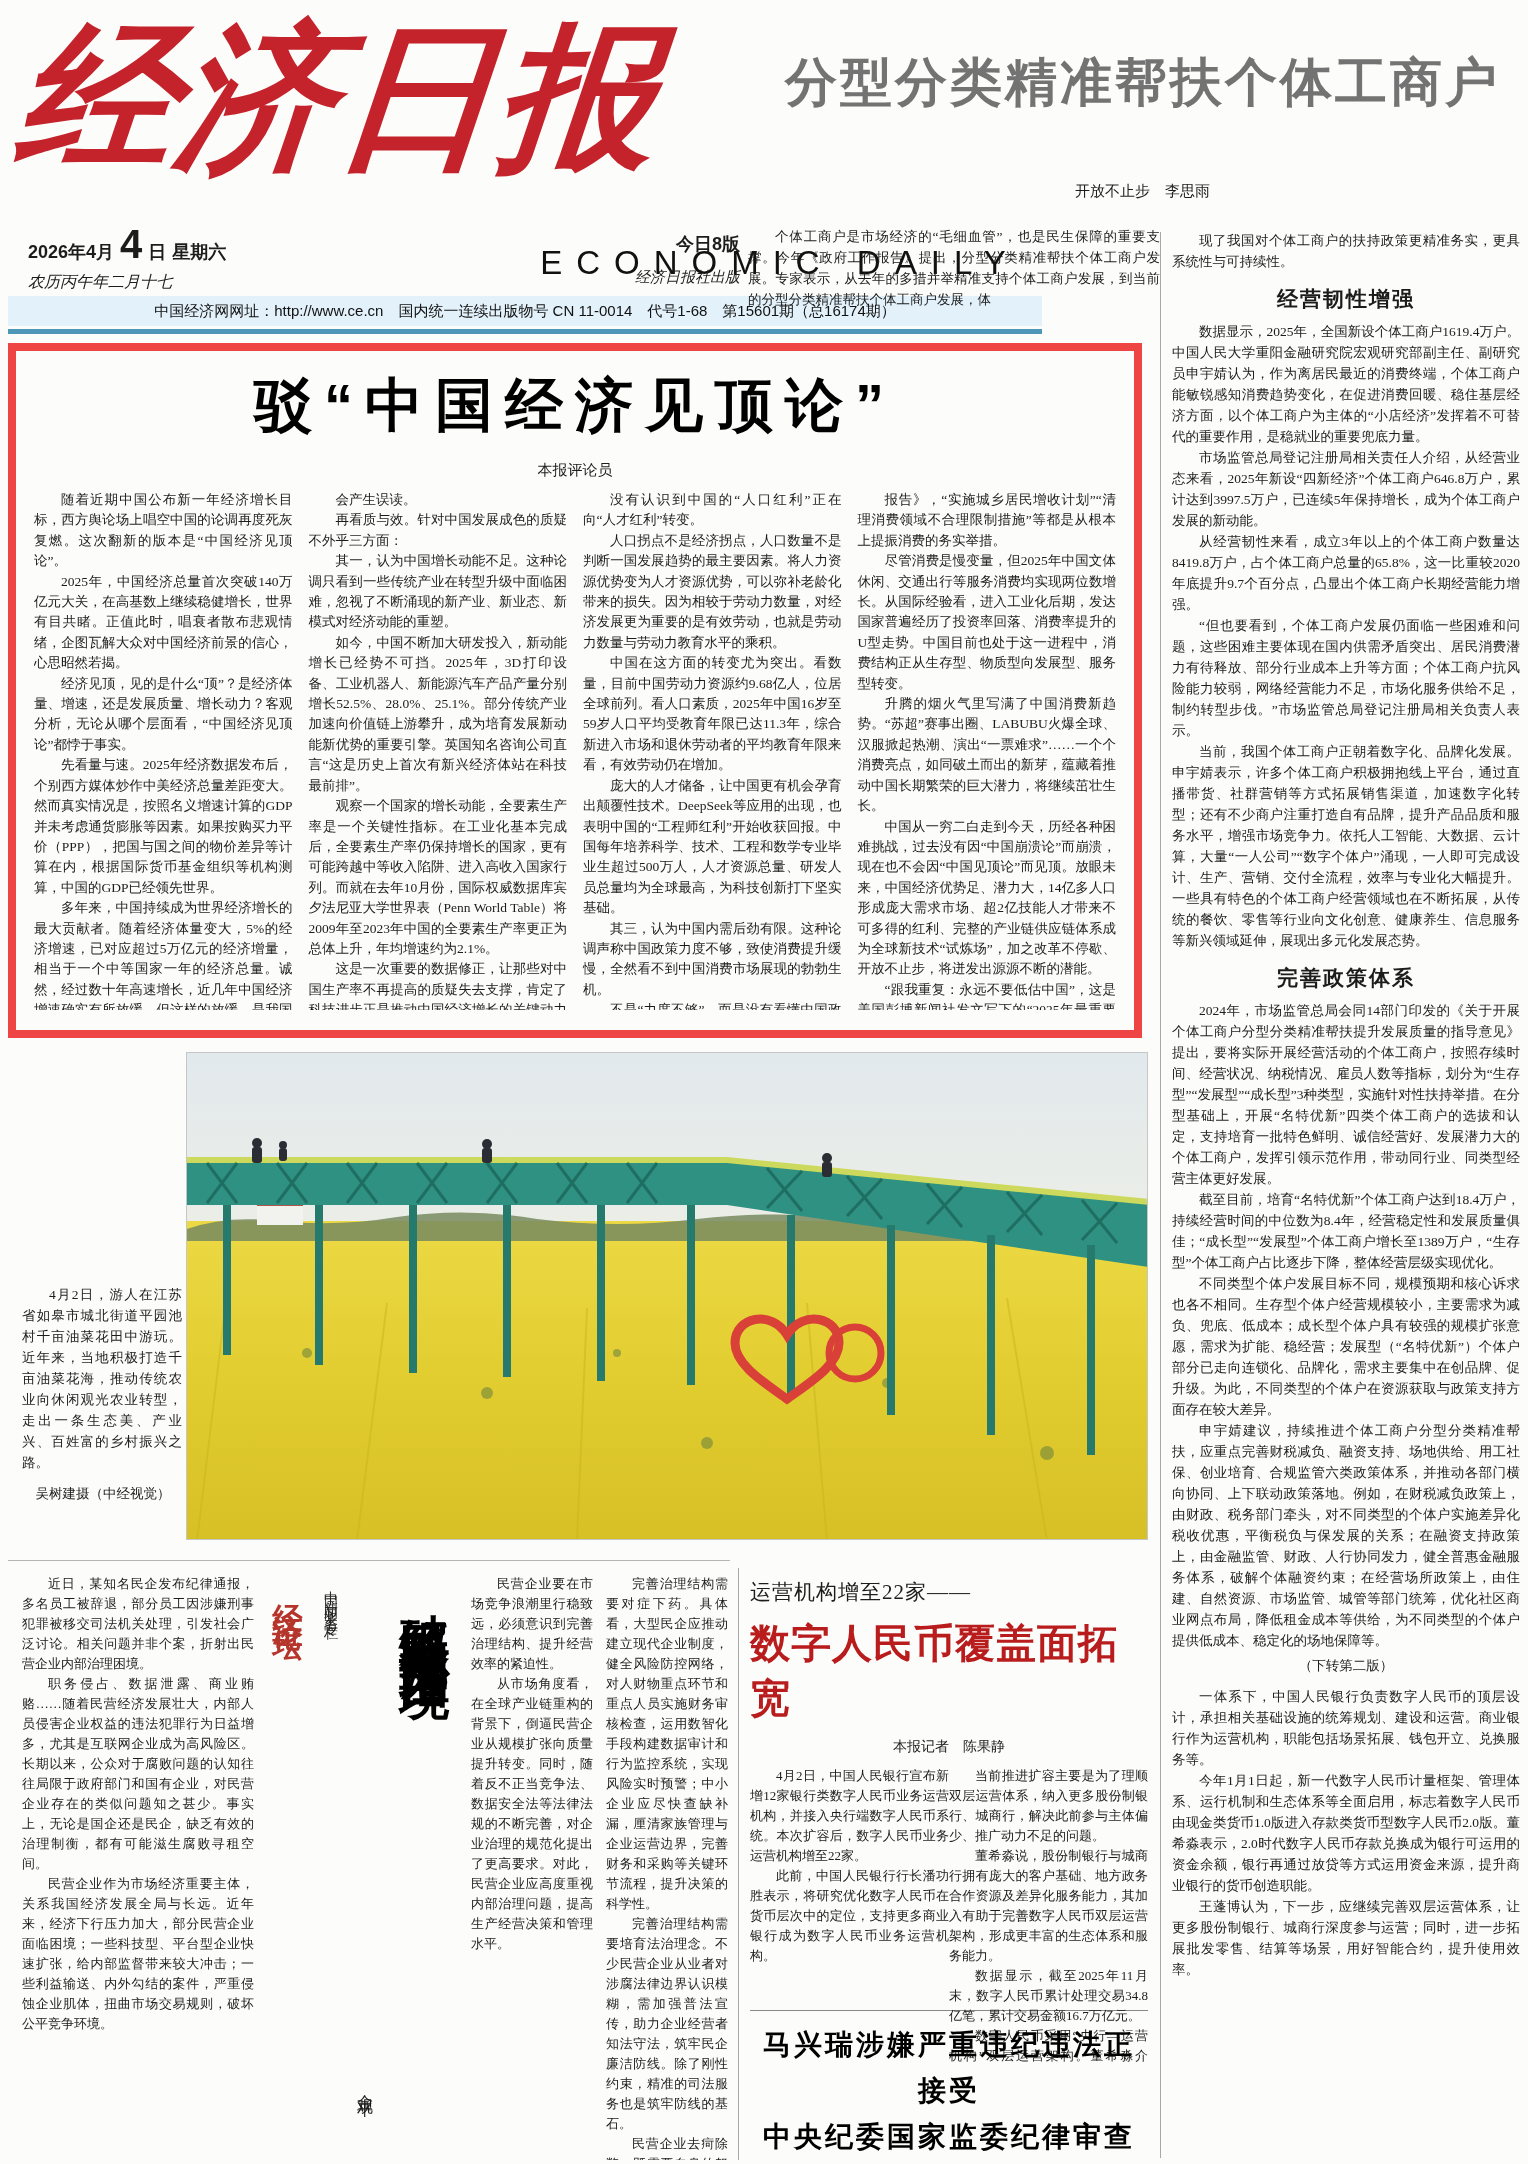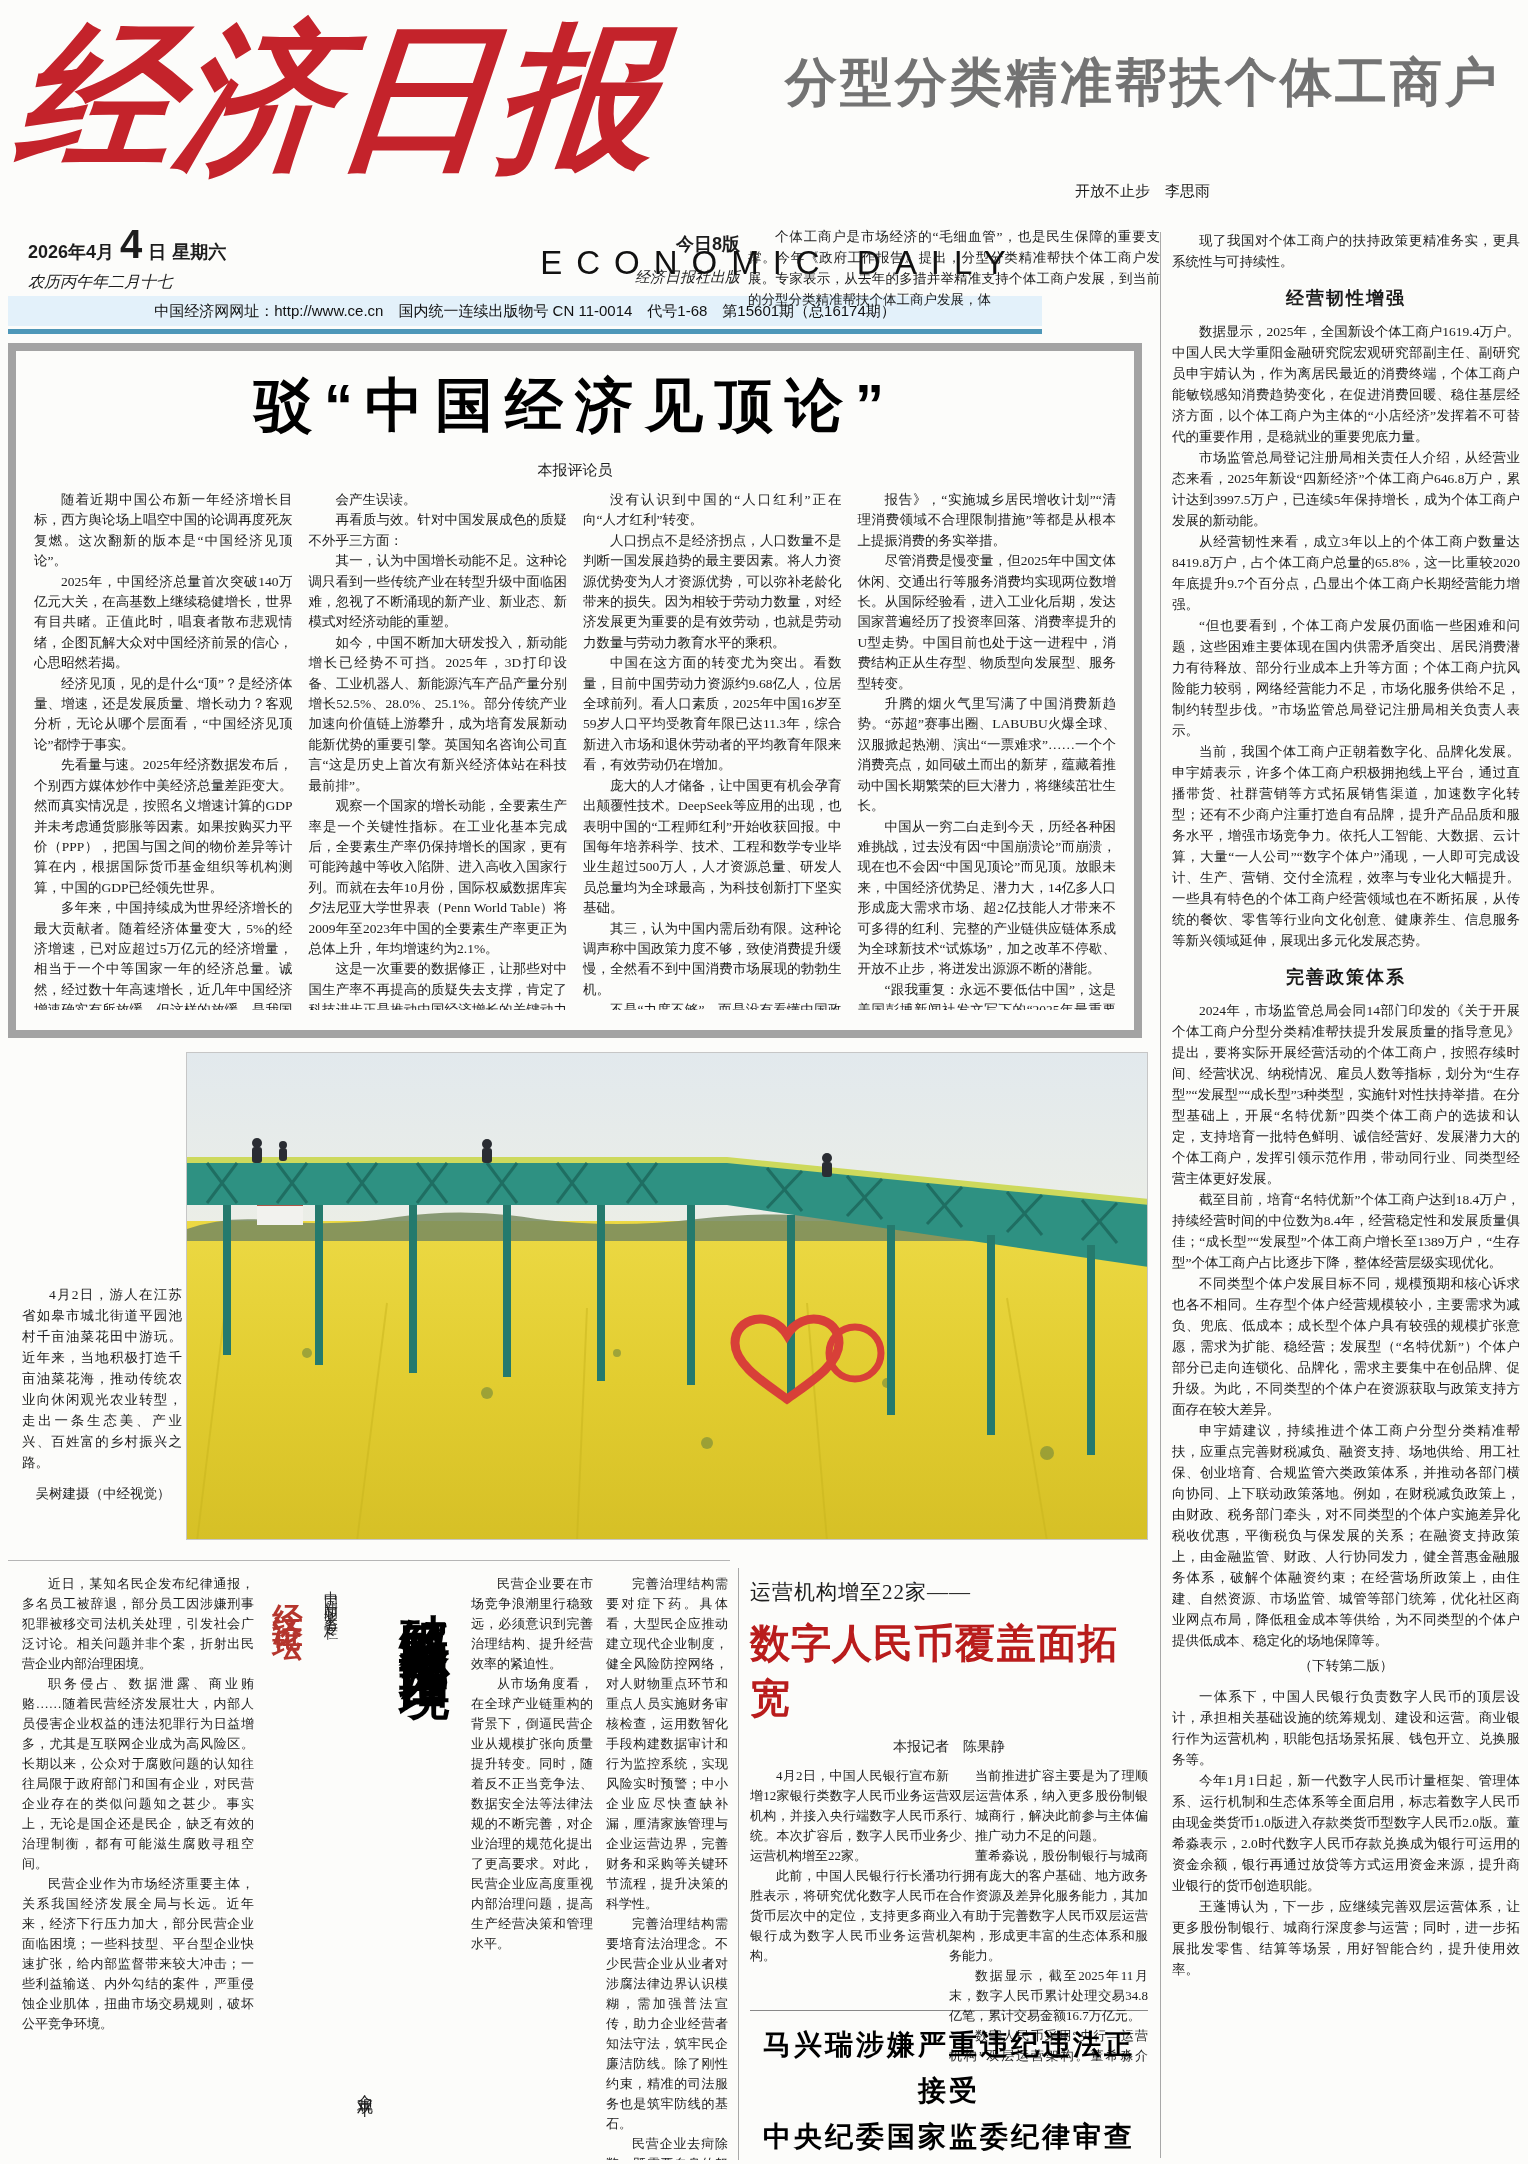--- a/index.html
+++ b/index.html
@@ -34,27 +34,27 @@
   .lead-byline { position:absolute; left:765px; top:182px; width:755px; text-align:center; font-size:15px; }
   .lead-intro { position:absolute; left:748px; top:226px; width:412px; font-size:13.5px; line-height:21px;
       text-align:justify; }
   .lead-intro p { text-indent:2em; }
 
   
   .v-divider { position:absolute; width:1px; background:#a8a8a8; }
   .right-rail { position:absolute; left:1172px; top:230px; width:348px; height:1930px; overflow:hidden;
       font-size:13.5px; line-height:21px; text-align:justify; }
   .right-rail p { text-indent:2em; }
-  .rail-head { font-family:"Liberation Sans",sans-serif; font-weight:bold; font-size:18px;
+  .rail-head { font-family:"Liberation Sans",sans-serif; font-weight:bold; font-size:21px;
       text-align:center; text-indent:0 !important; letter-spacing:2px; margin:16px 0 12px; }
   .turn-note { text-align:center; text-indent:0 !important; margin:4px 0 10px; }
 
   
   .red-box { position:absolute; left:8px; top:343px; width:1134px; height:695px;
-      border:8px solid #a3a3a3; background:#fcfcfa; padding:8px 18px 0; }
+      border:8px solid #ef4444; background:#fcfcfa; padding:8px 18px 0; }
   .box-title { text-align:center; font-family:"Liberation Sans",sans-serif; font-weight:bold;
       font-size:58px; letter-spacing:12px; margin-top:8px; color:#000; }
   .box-byline { text-align:center; font-size:15px; margin:16px 0 10px; }
   .box-cols { display:flex; gap:16px; height:520px; overflow:hidden; }
   .box-col { flex:1; font-size:13.5px; line-height:20.4px; text-align:justify; }
   .box-col p { text-indent:2em; }
 
   
   .photo { position:absolute; left:186px; top:1052px; width:962px; height:488px;
       border:1px solid #c6c6c6; overflow:hidden; }

